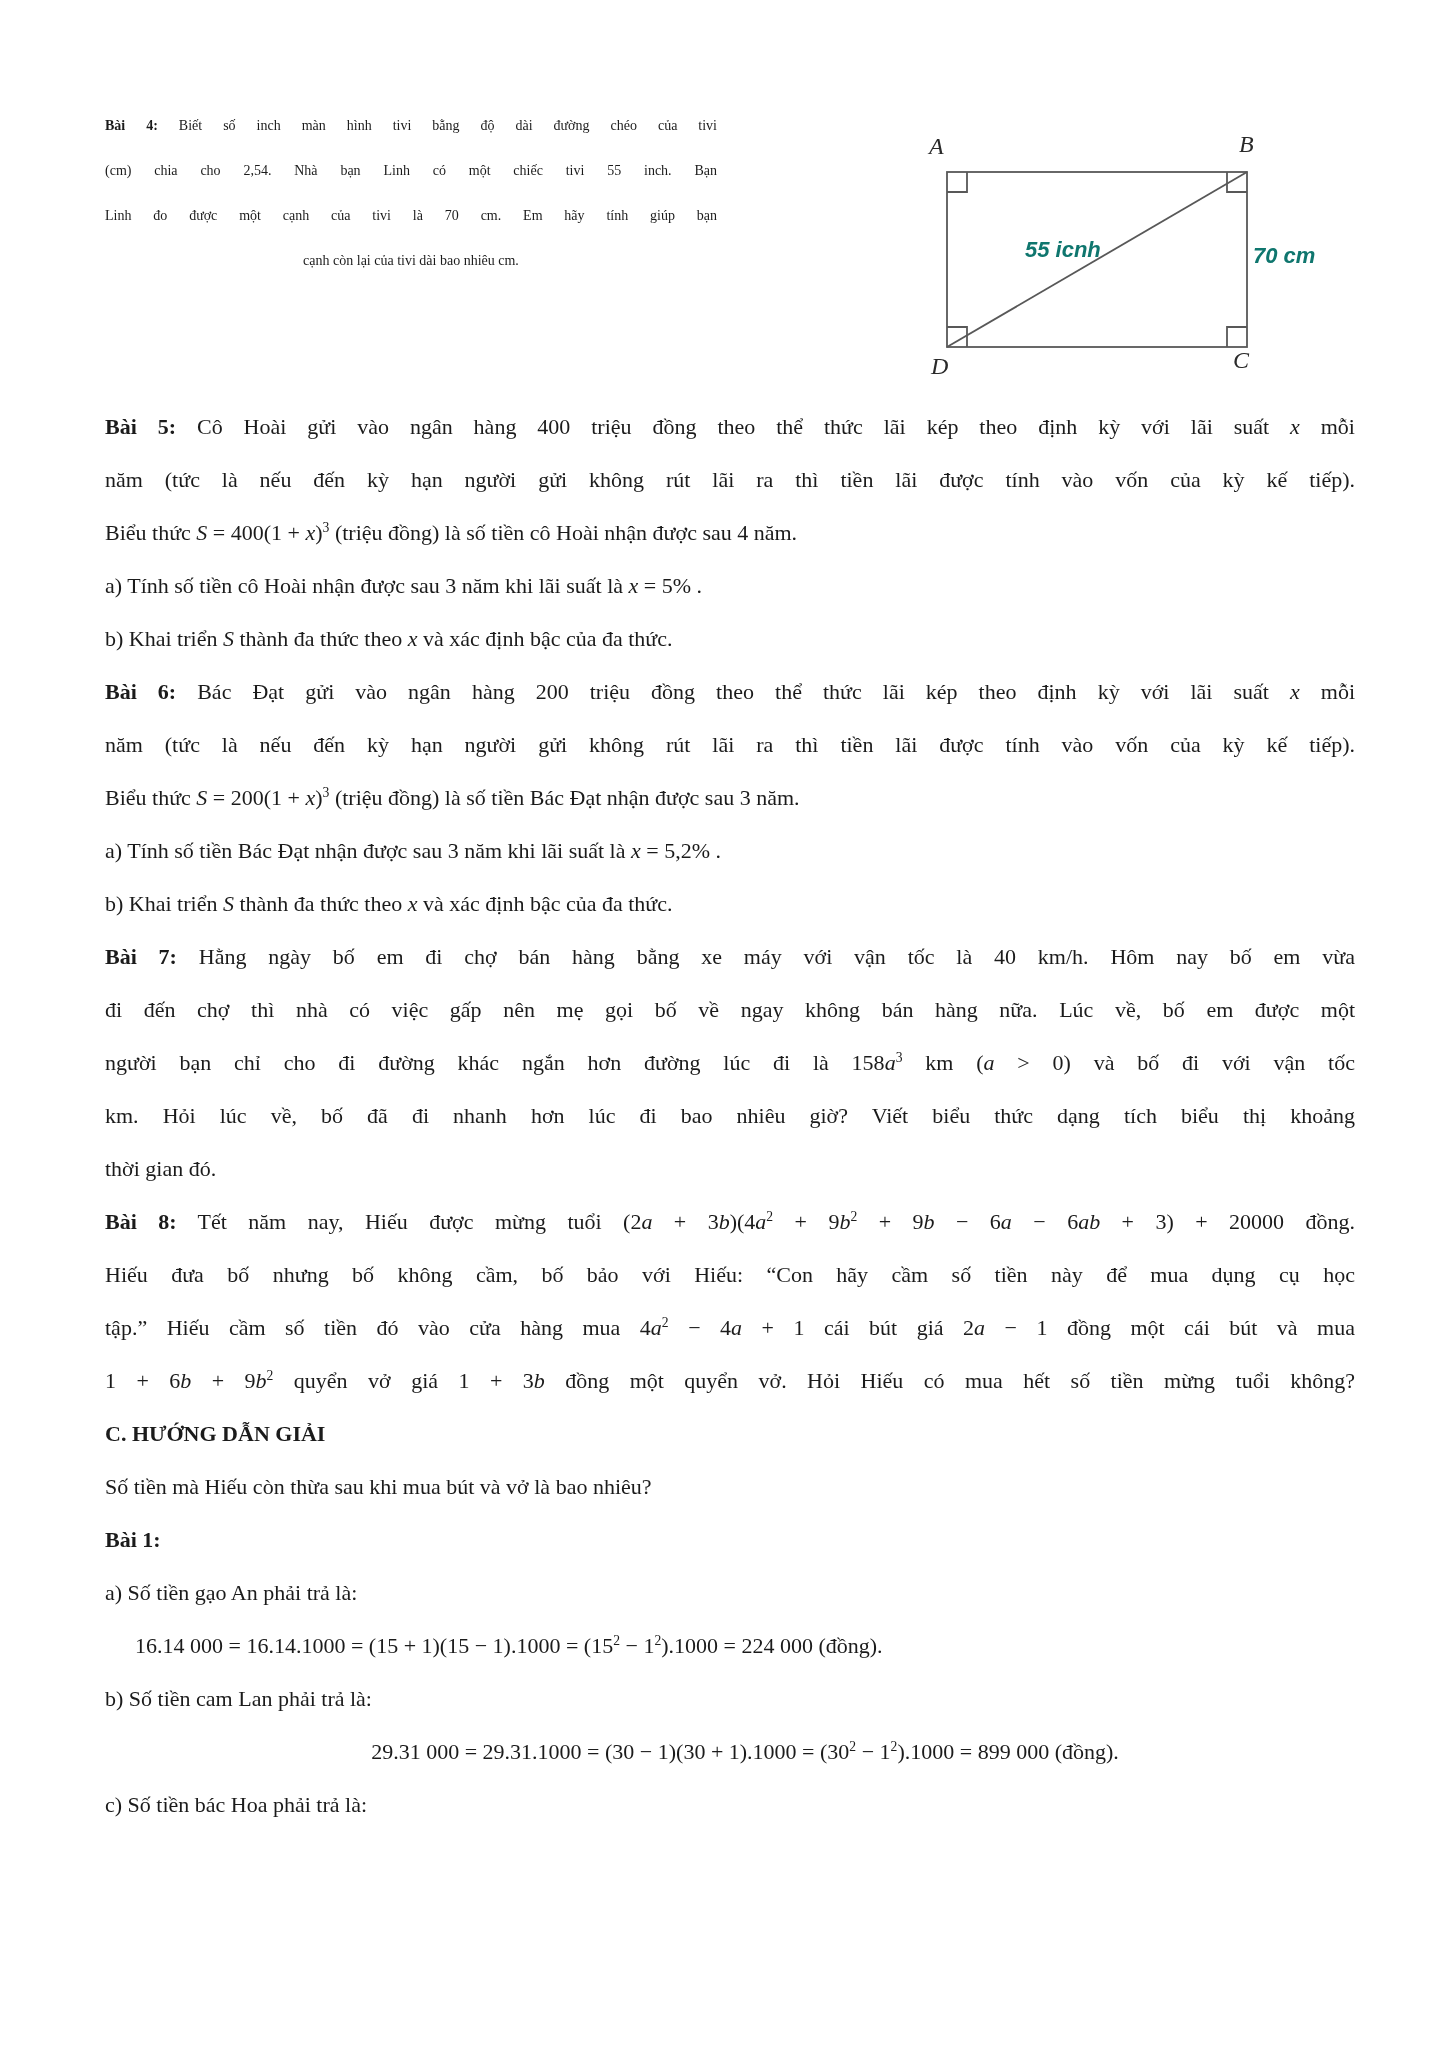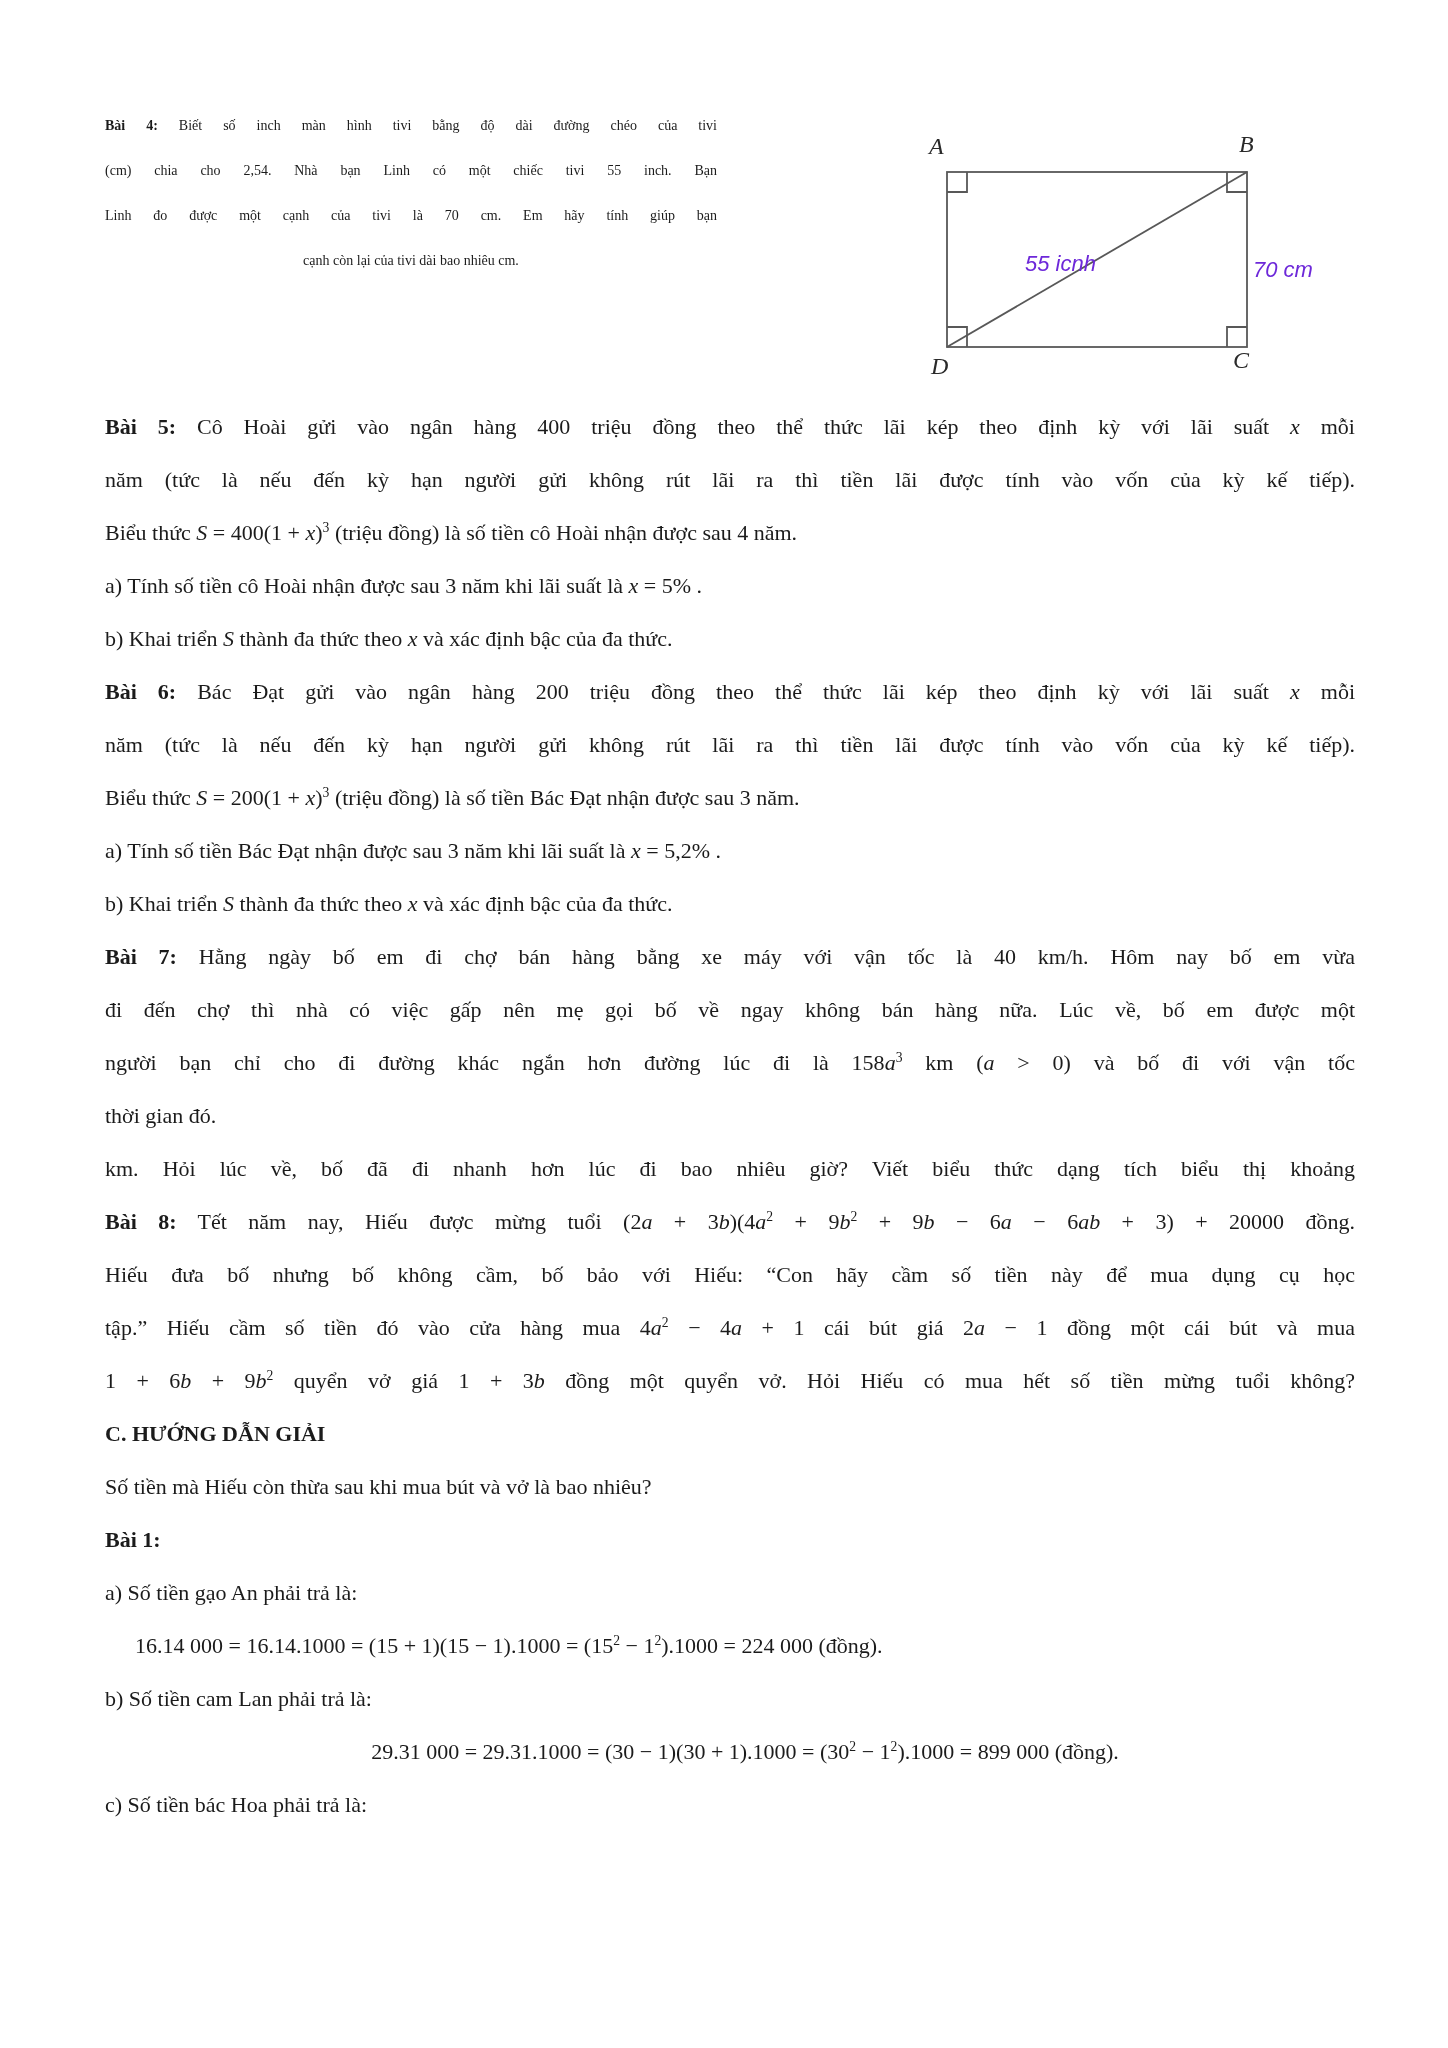--- a/index.html
+++ b/index.html
@@ -14,22 +14,22 @@
   .line{white-space:normal;}
   .line.just{text-align:justify;text-align-last:justify;text-justify:inter-word;}
   .b{font-weight:bold;}
   .i{font-style:italic;}
   sup{font-size:0.62em;line-height:0;vertical-align:super;}
   
   .figure{position:absolute;left:800px;top:12px;width:440px;height:285px;}
   .figure svg{position:absolute;left:0;top:0;}
   .vlabel{position:absolute;font-style:italic;font-size:24px;color:#2a2a2a;
           font-family:"Liberation Serif","DejaVu Serif",serif;}
-  .mlabel{position:absolute;font-style:italic;font-weight:400;font-size:22px;color:#6d28d9;
-          font-family:"Liberation Sans","DejaVu Sans",sans-serif;margin-top:14px;}
+  .mlabel{position:absolute;font-style:italic;font-weight:700;font-size:22px;color:#0f766e;
+          font-family:"Liberation Sans","DejaVu Sans",sans-serif;}
 </style>
 </head>
 <body>
 
 <div class="page">
   <div class="content">
 
     <div class="bai4-row">
       <div class="bai4-text">
           <div class="line just"><span class="b">Bài 4:</span><span> Biết số inch màn hình tivi bằng độ dài đường chéo của tivi</span></div>
@@ -65,22 +65,22 @@
         <div class="line"><span>a) Tính số tiền cô Hoài nhận được sau 3 năm khi lãi suất là </span><span class="i">x</span><span> = 5% .</span></div>
         <div class="line"><span>b) Khai triển </span><span class="i">S</span><span> thành đa thức theo </span><span class="i">x</span><span> và xác định bậc của đa thức.</span></div>
         <div class="line just"><span class="b">Bài 6:</span><span> Bác Đạt gửi vào ngân hàng 200 triệu đồng theo thể thức lãi kép theo định kỳ với lãi suất </span><span class="i">x</span><span> mỗi</span></div>
         <div class="line just"><span>năm (tức là nếu đến kỳ hạn người gửi không rút lãi ra thì tiền lãi được tính vào vốn của kỳ kế tiếp).</span></div>
         <div class="line"><span>Biểu thức </span><span class="i">S</span><span> = 200(1 + </span><span class="i">x</span><span>)</span><sup>3</sup><span> (triệu đồng) là số tiền Bác Đạt nhận được sau 3 năm.</span></div>
         <div class="line"><span>a) Tính số tiền Bác Đạt nhận được sau 3 năm khi lãi suất là </span><span class="i">x</span><span> = 5,2% .</span></div>
         <div class="line"><span>b) Khai triển </span><span class="i">S</span><span> thành đa thức theo </span><span class="i">x</span><span> và xác định bậc của đa thức.</span></div>
         <div class="line just"><span class="b">Bài 7:</span><span> Hằng ngày bố em đi chợ bán hàng bằng xe máy với vận tốc là 40 km/h. Hôm nay bố em vừa</span></div>
         <div class="line just"><span>đi đến chợ thì nhà có việc gấp nên mẹ gọi bố về ngay không bán hàng nữa. Lúc về, bố em được một</span></div>
         <div class="line just"><span>người bạn chỉ cho đi đường khác ngắn hơn đường lúc đi là 158</span><span class="i">a</span><sup>3</sup><span> km (</span><span class="i">a</span><span> &gt; 0) và bố đi với vận tốc</span></div>
+        <div class="line just"><span>km. Hỏi lúc về, bố đã đi nhanh hơn lúc đi bao nhiêu giờ? Viết biểu thức dạng tích biểu thị khoảng</span></div>
         <div class="line"><span>thời gian đó.</span></div>
-        <div class="line just"><span>km. Hỏi lúc về, bố đã đi nhanh hơn lúc đi bao nhiêu giờ? Viết biểu thức dạng tích biểu thị khoảng</span></div>
         <div class="line just"><span class="b">Bài 8:</span><span> Tết năm nay, Hiếu được mừng tuổi (2</span><span class="i">a</span><span> + 3</span><span class="i">b</span><span>)(4</span><span class="i">a</span><sup>2</sup><span> + 9</span><span class="i">b</span><sup>2</sup><span> + 9</span><span class="i">b</span><span> − 6</span><span class="i">a</span><span> − 6</span><span class="i">ab</span><span> + 3) + 20000 đồng.</span></div>
         <div class="line just"><span>Hiếu đưa bố nhưng bố không cầm, bố bảo với Hiếu: “Con hãy cầm số tiền này để mua dụng cụ học</span></div>
         <div class="line just"><span>tập.” Hiếu cầm số tiền đó vào cửa hàng mua 4</span><span class="i">a</span><sup>2</sup><span> − 4</span><span class="i">a</span><span> + 1 cái bút giá 2</span><span class="i">a</span><span> − 1 đồng một cái bút và mua</span></div>
         <div class="line just"><span>1 + 6</span><span class="i">b</span><span> + 9</span><span class="i">b</span><sup>2</sup><span> quyển vở giá 1 + 3</span><span class="i">b</span><span> đồng một quyển vở. Hỏi Hiếu có mua hết số tiền mừng tuổi không?</span></div>
         <div class="line"><span class="b">C. HƯỚNG DẪN GIẢI</span></div>
         <div class="line"><span>Số tiền mà Hiếu còn thừa sau khi mua bút và vở là bao nhiêu?</span></div>
         <div class="line"><span class="b">Bài 1:</span></div>
         <div class="line"><span>a) Số tiền gạo An phải trả là:</span></div>
         <div class="line" style="padding-left: 30px;"><span>16.14 000 = 16.14.1000 = (15 + 1)(15 − 1).1000 = (15</span><sup>2</sup><span> − 1</span><sup>2</sup><span>).1000 = 224 000  (đồng).</span></div>
         <div class="line"><span>b) Số tiền cam Lan phải trả là:</span></div>

